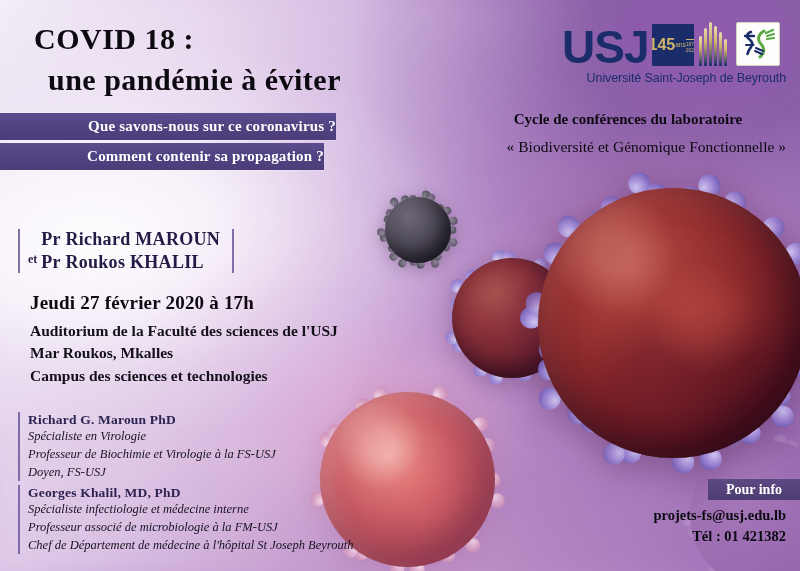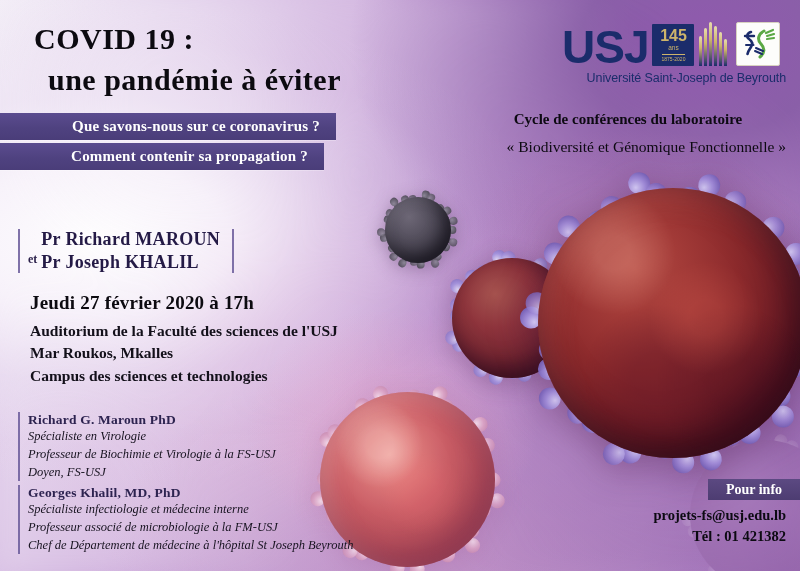--- a/index.html
+++ b/index.html
@@ -135,21 +135,20 @@
     letter-spacing:.5px;
   }
   .title .l1{font-size:30px;display:block;}
   .title .l2{font-size:30px;display:block;margin-left:14px;margin-top:6px;}
 
   .qbar{
     position:absolute;left:0;height:27px;
     background:linear-gradient(180deg,#5b4c8f 0%,#4f4280 55%,#4a3d79 100%);
     color:#fff;font-size:15px;font-weight:bold;
     display:flex;align-items:center;justify-content:flex-end;
-    padding-right:16px;
     box-shadow:0 1px 0 rgba(255,255,255,.25);
     letter-spacing:.2px;
   }
   #qbar-1{top:113px;width:336px;}
   #qbar-2{top:143px;width:324px;}
 
   .conf-by{position:absolute;left:32px;top:198px;font-size:17px;color:#14101a;}
 
   .speakers{
     position:absolute;left:18px;top:228px;
@@ -173,21 +172,21 @@
   
   .logo-wrap{position:absolute;left:562px;top:22px;width:224px;}
   .logo-row{display:flex;align-items:flex-end;gap:4px;}
   .usj-word{
     font-family:"Liberation Sans", sans-serif;
     font-weight:bold;font-size:46px;color:#1b2c6b;
     letter-spacing:-1px;line-height:.92;
   }
   .badge145{
     width:42px;height:42px;background:#1b2c6b;
-    display:flex;flex-direction:column;align-items:center;justify-content:center;
+    display:flex;flex-direction:row;align-items:center;justify-content:center;
     color:#cdb46b;font-family:"Liberation Sans", sans-serif;
     border-radius:1px;margin-bottom:2px;position:relative;overflow:hidden;
   }
   .badge145 .n{font-size:16px;font-weight:bold;line-height:1;}
   .badge145 .ans{font-size:6.5px;line-height:1.3;}
   .badge145 .yrs{font-size:5px;border-top:1px solid #cdb46b;padding-top:1px;margin-top:1px;}
   .stalks{width:34px;height:44px;position:relative;margin-bottom:2px;}
   .stalks i{position:absolute;bottom:0;width:3px;background:linear-gradient(180deg,#e8dcae 0%,#cdb46b 40%,#1b2c6b 100%);display:block;border-radius:2px 2px 0 0;}
   .sci-box{
     width:44px;height:44px;background:#fdfdfb;border:1px solid #d8d2c0;
@@ -380,33 +379,33 @@
         <div class="spk" style="transform: rotate(297.363deg) translateX(47.0289px); opacity: 0.89;"></div>
         <div class="spk" style="transform: rotate(314.335deg) translateX(44.2701px); opacity: 0.95;"></div>
         <div class="spk" style="transform: rotate(322.416deg) translateX(55.6173px); opacity: 0.97;"></div>
         <div class="spk" style="transform: rotate(336.529deg) translateX(51.0392px); opacity: 0.85;"></div>
         <div class="spk" style="transform: rotate(348.627deg) translateX(42.6521px); opacity: 1;"></div>
       </div>
     <div class="core"></div>
   </div>
 
   <div class="title">
-    <span class="l1">COVID 19 :</span>
+    <span class="l1">COVID 18 :</span>
     <span class="l2">une pandémie à éviter</span>
   </div>
 
   <div class="qbar" id="qbar-1">Que savons-nous sur ce coronavirus ?</div>
   <div class="qbar" id="qbar-2">Comment contenir sa propagation ?</div>
 
   <div class="speakers">
     <div class="rule"></div>
     <div class="sp-et">et</div>
     <div class="sp-names">
       <div>Pr Richard MAROUN</div>
-      <div>Pr Joseph KHALIL</div>
+      <div>Pr Roukos KHALIL</div>
     </div>
     <div class="rule right"></div>
   </div>
 
   <div class="date">Jeudi 27 février 2020 à 17h</div>
   <div class="venue">
     <div>Auditorium de la Faculté des sciences de l'USJ</div>
     <div>Mar Roukos, Mkalles</div>
     <div>Campus des sciences et technologies</div>
   </div>

